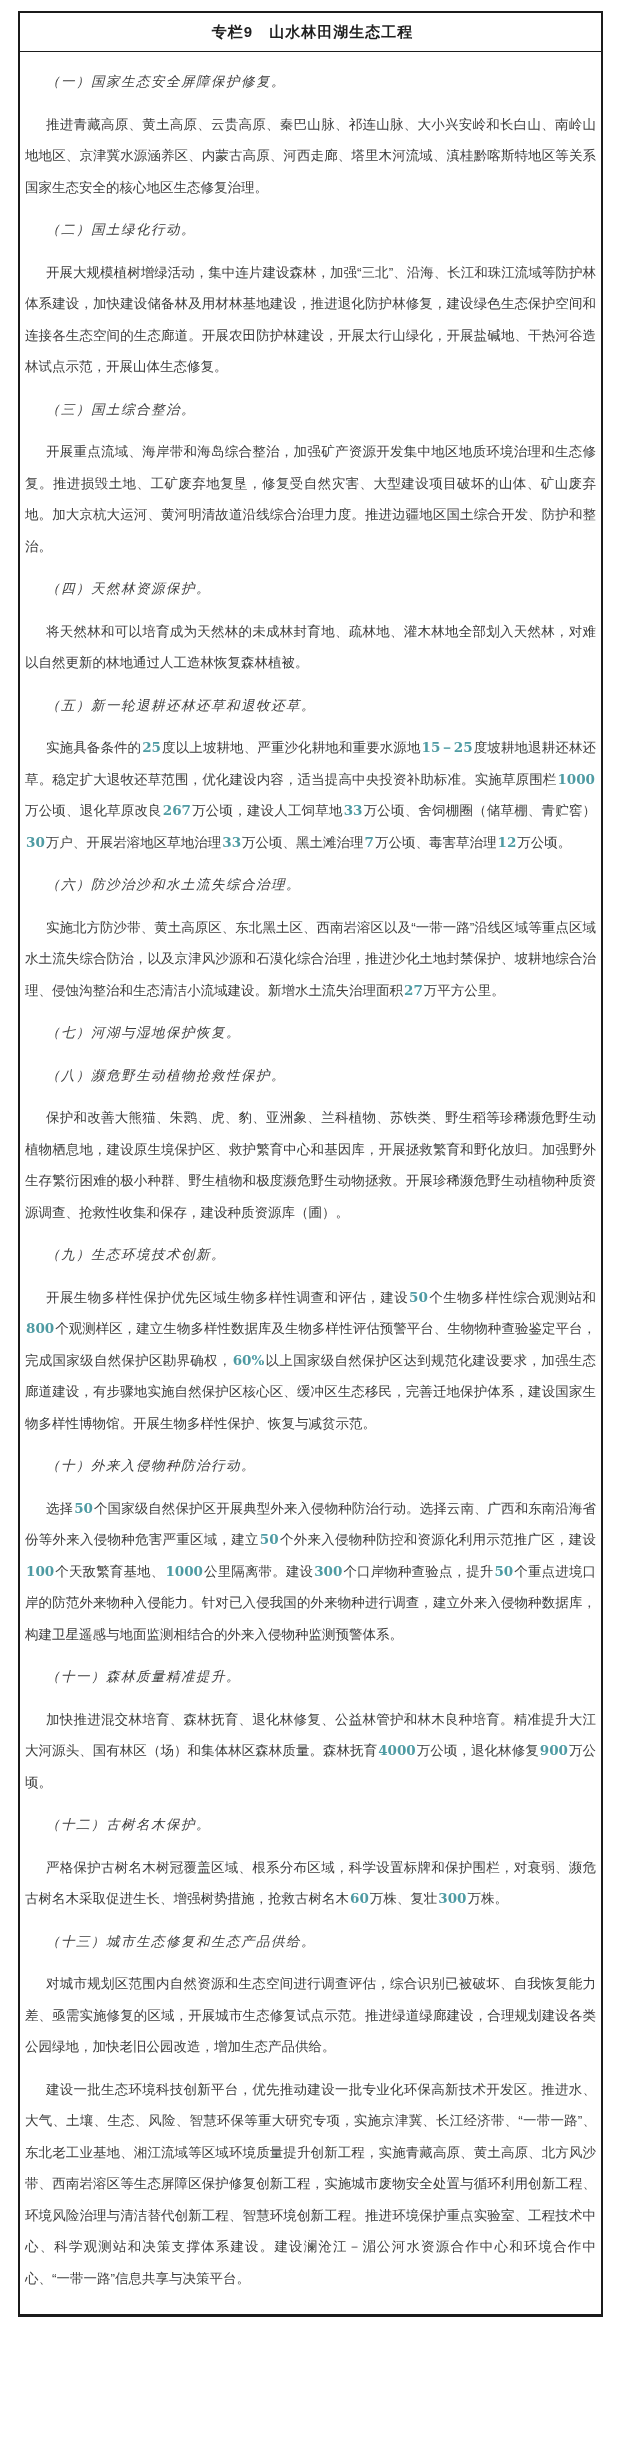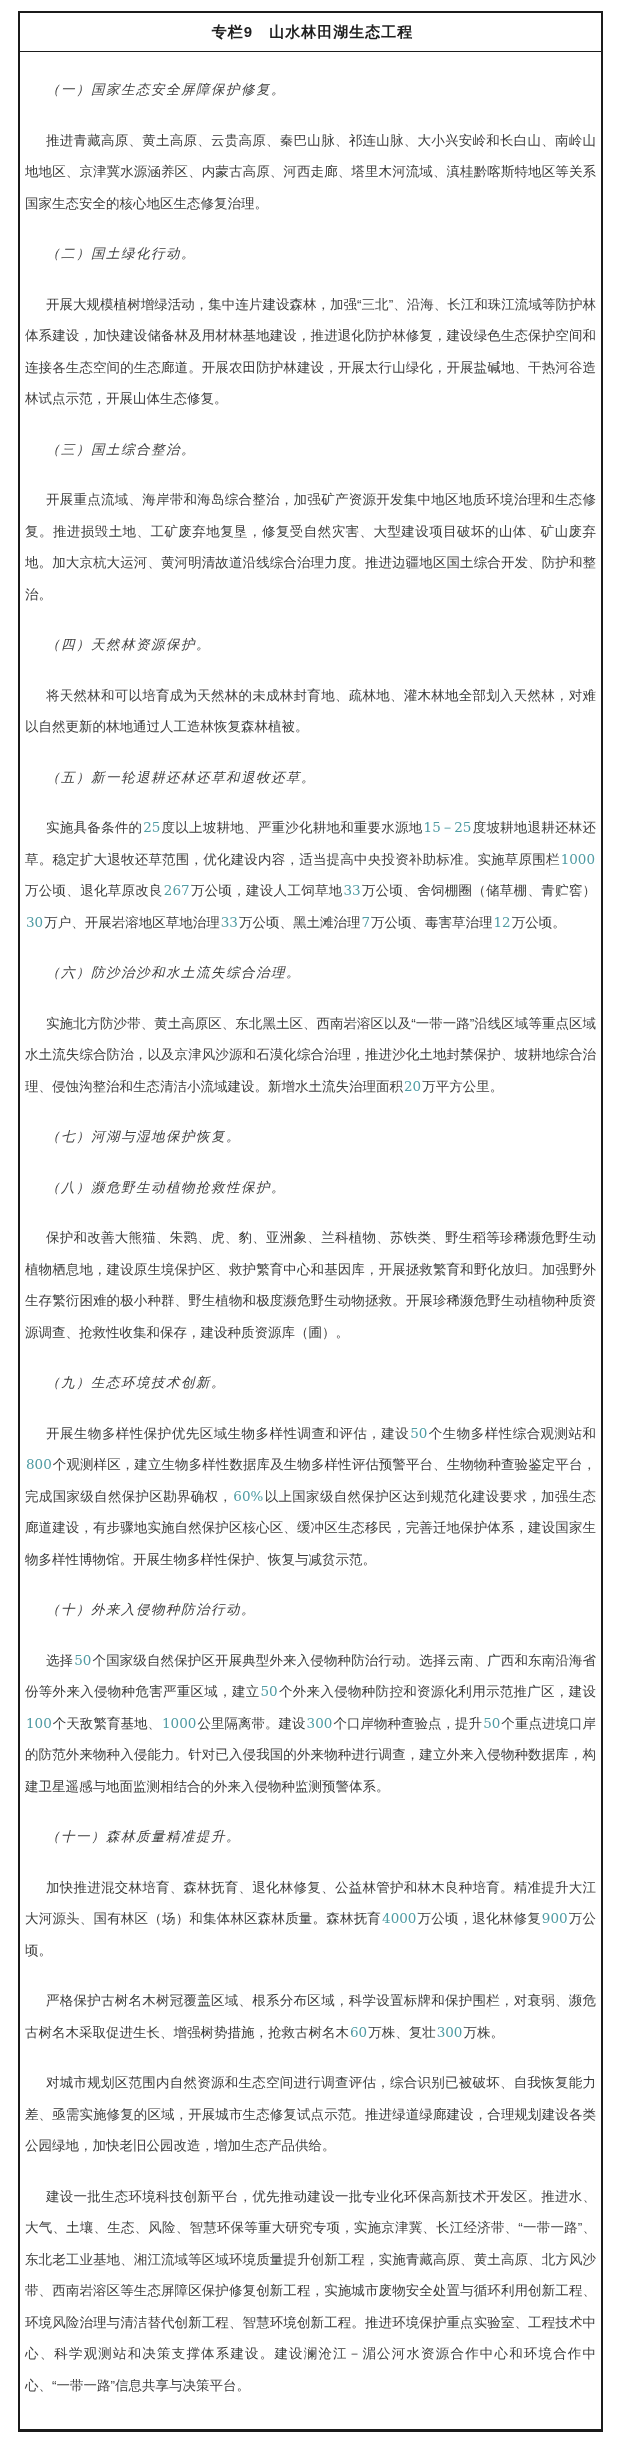--- a/index.html
+++ b/index.html
@@ -26,69 +26,72 @@
     color: #1f1f1f;
     padding: 10px 0 9px 4px;
     border-bottom: 1px solid #1b1b1b;
     letter-spacing: 1px;
     font-family: "Liberation Sans", sans-serif;
   }
   .panel-body {
     padding: 3px 5px 9px 5px;
   }
   .panel-body p {
-    margin: 19px 0;
+    margin: 11px 0;
     font-size: 13.5px;
     line-height: 31.5px;
     color: #3d3d3d;
     text-align: justify;
     text-indent: 21px;
   }
   .sec-heading {
     font-family: "DejaVu Serif", "Liberation Serif", serif;
     font-style: italic;
     color: #444444;
     letter-spacing: 1.5px;
   }
   .body-para {
     font-family: "Liberation Sans", sans-serif;
   }
   .num {
     color: #4f9ba3;
     font-family: "DejaVu Serif", "Liberation Serif", serif;
     font-style: normal;
     padding: 0 1px;
+    font-weight: bold;
   }
 </style>
 </head>
 <body>
 
 <div class="page">
   <div class="panel">
     <div class="panel-title">专栏9　山水林田湖生态工程</div>
     <div class="panel-body">
         <p class="sec-heading">（一）国家生态安全屏障保护修复。</p>
         <p class="body-para"><span class="txt">推进青藏高原、黄土高原、云贵高原、秦巴山脉、祁连山脉、大小兴安岭和长白山、南岭山地地区、京津冀水源涵养区、内蒙古高原、河西走廊、塔里木河流域、滇桂黔喀斯特地区等关系国家生态安全的核心地区生态修复治理。</span></p>
         <p class="sec-heading">（二）国土绿化行动。</p>
         <p class="body-para"><span class="txt">开展大规模植树增绿活动，集中连片建设森林，加强“三北”、沿海、长江和珠江流域等防护林体系建设，加快建设储备林及用材林基地建设，推进退化防护林修复，建设绿色生态保护空间和连接各生态空间的生态廊道。开展农田防护林建设，开展太行山绿化，开展盐碱地、干热河谷造林试点示范，开展山体生态修复。</span></p>
         <p class="sec-heading">（三）国土综合整治。</p>
         <p class="body-para"><span class="txt">开展重点流域、海岸带和海岛综合整治，加强矿产资源开发集中地区地质环境治理和生态修复。推进损毁土地、工矿废弃地复垦，修复受自然灾害、大型建设项目破坏的山体、矿山废弃地。加大京杭大运河、黄河明清故道沿线综合治理力度。推进边疆地区国土综合开发、防护和整治。</span></p>
         <p class="sec-heading">（四）天然林资源保护。</p>
         <p class="body-para"><span class="txt">将天然林和可以培育成为天然林的未成林封育地、疏林地、灌木林地全部划入天然林，对难以自然更新的林地通过人工造林恢复森林植被。</span></p>
         <p class="sec-heading">（五）新一轮退耕还林还草和退牧还草。</p>
         <p class="body-para"><span class="txt">实施具备条件的</span><span class="num">25</span><span class="txt">度以上坡耕地、严重沙化耕地和重要水源地</span><span class="num">15－25</span><span class="txt">度坡耕地退耕还林还草。稳定扩大退牧还草范围，优化建设内容，适当提高中央投资补助标准。实施草原围栏</span><span class="num">1000</span><span class="txt">万公顷、退化草原改良</span><span class="num">267</span><span class="txt">万公顷，建设人工饲草地</span><span class="num">33</span><span class="txt">万公顷、舍饲棚圈（储草棚、青贮窖）</span><span class="num">30</span><span class="txt">万户、开展岩溶地区草地治理</span><span class="num">33</span><span class="txt">万公顷、黑土滩治理</span><span class="num">7</span><span class="txt">万公顷、毒害草治理</span><span class="num">12</span><span class="txt">万公顷。</span></p>
         <p class="sec-heading">（六）防沙治沙和水土流失综合治理。</p>
-        <p class="body-para"><span class="txt">实施北方防沙带、黄土高原区、东北黑土区、西南岩溶区以及“一带一路”沿线区域等重点区域水土流失综合防治，以及京津风沙源和石漠化综合治理，推进沙化土地封禁保护、坡耕地综合治理、侵蚀沟整治和生态清洁小流域建设。新增水土流失治理面积</span><span class="num">20</span><span class="txt">万平方公里。</span></p>
+        <p class="body-para"><span class="txt">实施北方防沙带、黄土高原区、东北黑土区、西南岩溶区以及“一带一路”沿线区域等重点区域水土流失综合防治，以及京津风沙源和石漠化综合治理，推进沙化土地封禁保护、坡耕地综合治理、侵蚀沟整治和生态清洁小流域建设。新增水土流失治理面积</span><span class="num">27</span><span class="txt">万平方公里。</span></p>
         <p class="sec-heading">（七）河湖与湿地保护恢复。</p>
         <p class="sec-heading">（八）濒危野生动植物抢救性保护。</p>
         <p class="body-para"><span class="txt">保护和改善大熊猫、朱鹮、虎、豹、亚洲象、兰科植物、苏铁类、野生稻等珍稀濒危野生动植物栖息地，建设原生境保护区、救护繁育中心和基因库，开展拯救繁育和野化放归。加强野外生存繁衍困难的极小种群、野生植物和极度濒危野生动物拯救。开展珍稀濒危野生动植物种质资源调查、抢救性收集和保存，建设种质资源库（圃）。</span></p>
         <p class="sec-heading">（九）生态环境技术创新。</p>
         <p class="body-para"><span class="txt">开展生物多样性保护优先区域生物多样性调查和评估，建设</span><span class="num">50</span><span class="txt">个生物多样性综合观测站和</span><span class="num">800</span><span class="txt">个观测样区，建立生物多样性数据库及生物多样性评估预警平台、生物物种查验鉴定平台，完成国家级自然保护区勘界确权，</span><span class="num">60%</span><span class="txt">以上国家级自然保护区达到规范化建设要求，加强生态廊道建设，有步骤地实施自然保护区核心区、缓冲区生态移民，完善迁地保护体系，建设国家生物多样性博物馆。开展生物多样性保护、恢复与减贫示范。</span></p>
         <p class="sec-heading">（十）外来入侵物种防治行动。</p>
         <p class="body-para"><span class="txt">选择</span><span class="num">50</span><span class="txt">个国家级自然保护区开展典型外来入侵物种防治行动。选择云南、广西和东南沿海省份等外来入侵物种危害严重区域，建立</span><span class="num">50</span><span class="txt">个外来入侵物种防控和资源化利用示范推广区，建设</span><span class="num">100</span><span class="txt">个天敌繁育基地、</span><span class="num">1000</span><span class="txt">公里隔离带。建设</span><span class="num">300</span><span class="txt">个口岸物种查验点，提升</span><span class="num">50</span><span class="txt">个重点进境口岸的防范外来物种入侵能力。针对已入侵我国的外来物种进行调查，建立外来入侵物种数据库，构建卫星遥感与地面监测相结合的外来入侵物种监测预警体系。</span></p>
         <p class="sec-heading">（十一）森林质量精准提升。</p>
         <p class="body-para"><span class="txt">加快推进混交林培育、森林抚育、退化林修复、公益林管护和林木良种培育。精准提升大江大河源头、国有林区（场）和集体林区森林质量。森林抚育</span><span class="num">4000</span><span class="txt">万公顷，退化林修复</span><span class="num">900</span><span class="txt">万公顷。</span></p>
+        <p class="sec-heading">（十二）古树名木保护。</p>
         <p class="body-para"><span class="txt">严格保护古树名木树冠覆盖区域、根系分布区域，科学设置标牌和保护围栏，对衰弱、濒危古树名木采取促进生长、增强树势措施，抢救古树名木</span><span class="num">60</span><span class="txt">万株、复壮</span><span class="num">300</span><span class="txt">万株。</span></p>
+        <p class="sec-heading">（十三）城市生态修复和生态产品供给。</p>
         <p class="body-para"><span class="txt">对城市规划区范围内自然资源和生态空间进行调查评估，综合识别已被破坏、自我恢复能力差、亟需实施修复的区域，开展城市生态修复试点示范。推进绿道绿廊建设，合理规划建设各类公园绿地，加快老旧公园改造，增加生态产品供给。</span></p>
         <p class="body-para"><span class="txt">建设一批生态环境科技创新平台，优先推动建设一批专业化环保高新技术开发区。推进水、大气、土壤、生态、风险、智慧环保等重大研究专项，实施京津冀、长江经济带、“一带一路”、东北老工业基地、湘江流域等区域环境质量提升创新工程，实施青藏高原、黄土高原、北方风沙带、西南岩溶区等生态屏障区保护修复创新工程，实施城市废物安全处置与循环利用创新工程、环境风险治理与清洁替代创新工程、智慧环境创新工程。推进环境保护重点实验室、工程技术中心、科学观测站和决策支撑体系建设。建设澜沧江－湄公河水资源合作中心和环境合作中心、“一带一路”信息共享与决策平台。</span></p>
       </div>
   </div>
 </div>
 
 </body></html>

